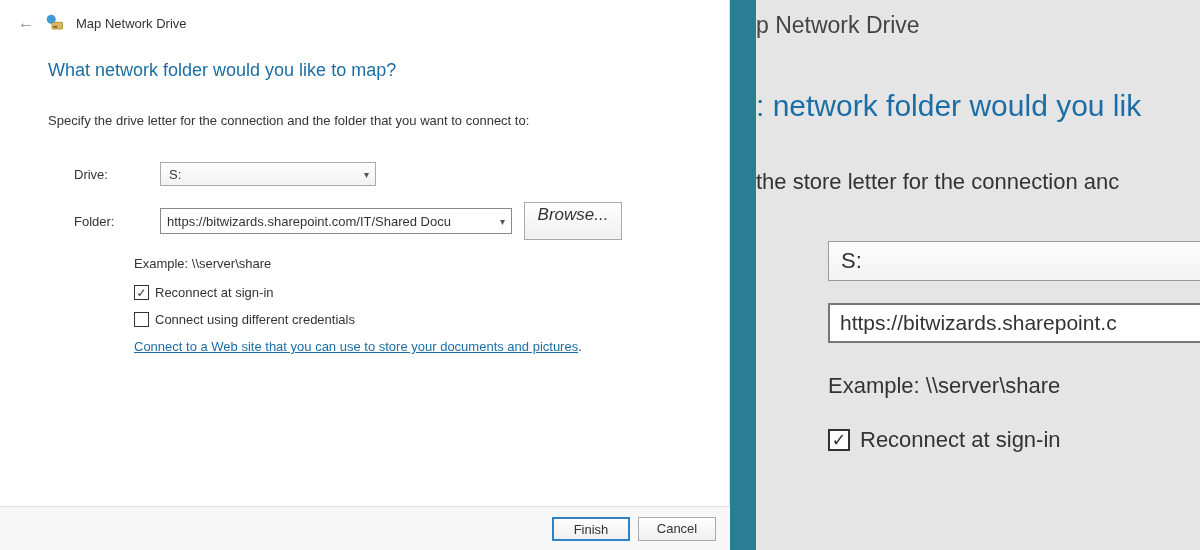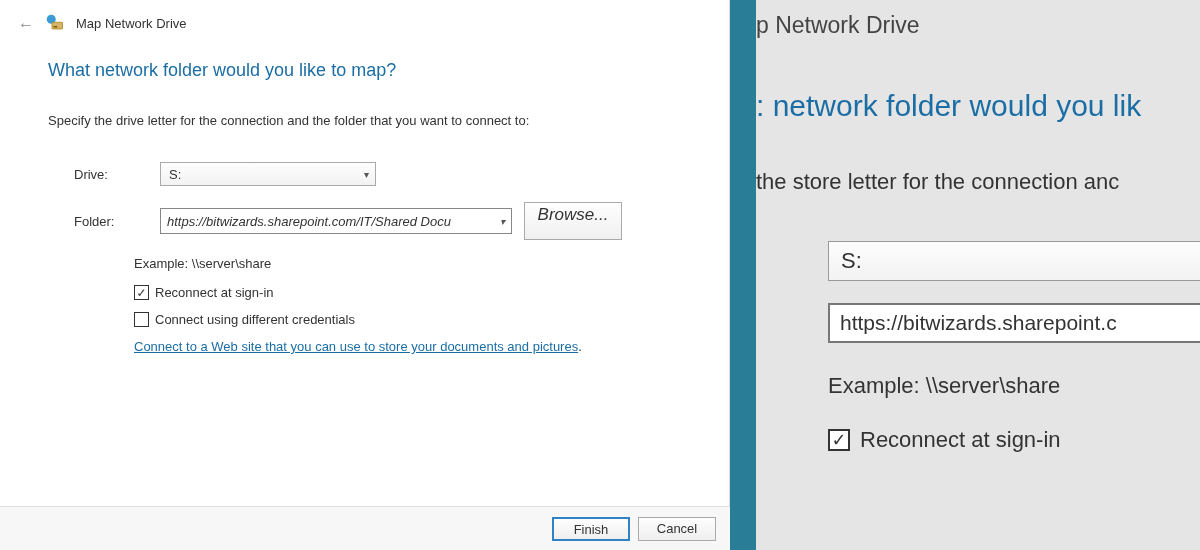--- a/index.html
+++ b/index.html
@@ -88,21 +88,20 @@
     .combo-wrap {
       position: relative;
       width: 352px;
       height: 26px;
       border: 1px solid #888;
       background: #fff;
       display: flex;
       align-items: center;
       padding: 0 6px;
       font-size: 13px;
-      font-style: italic;
     }
     .combo-wrap .caret {
       position: absolute;
       right: 6px; top: 50%;
       transform: translateY(-50%);
       font-size: 10px;
       color: #555;
       pointer-events: none;
     }
     .combo-text {

